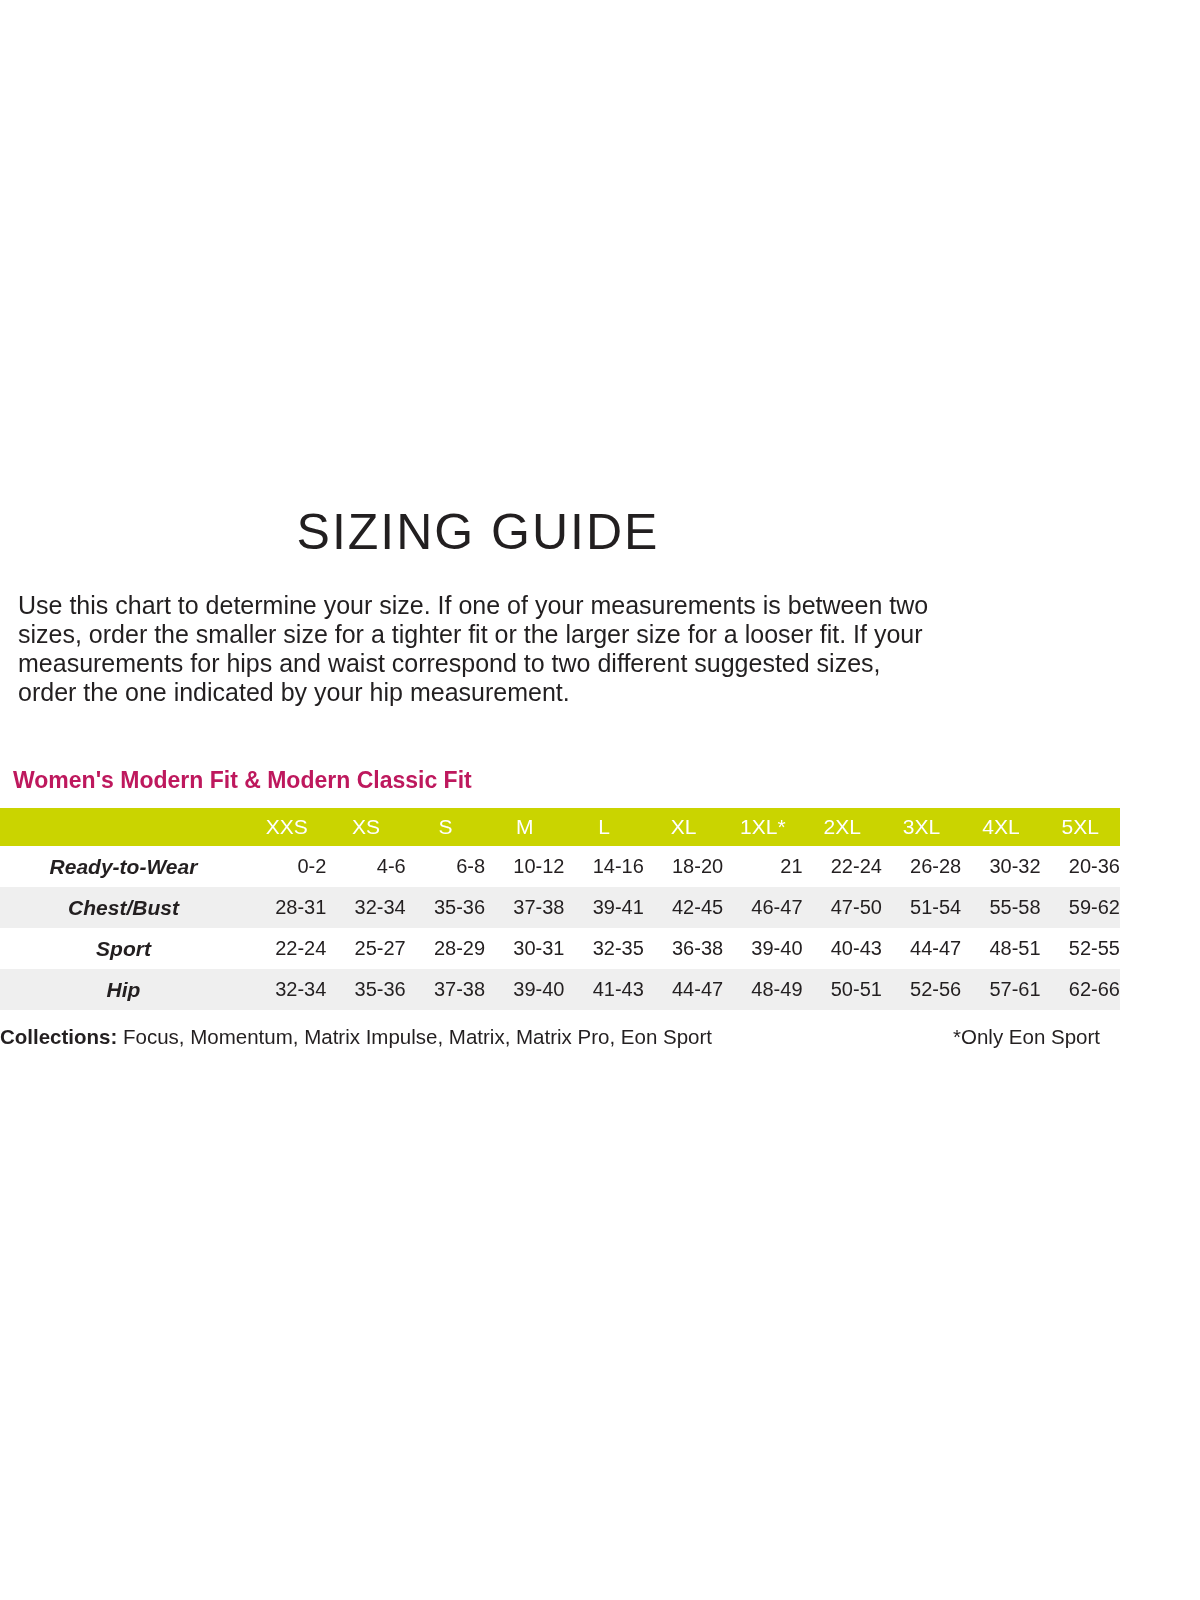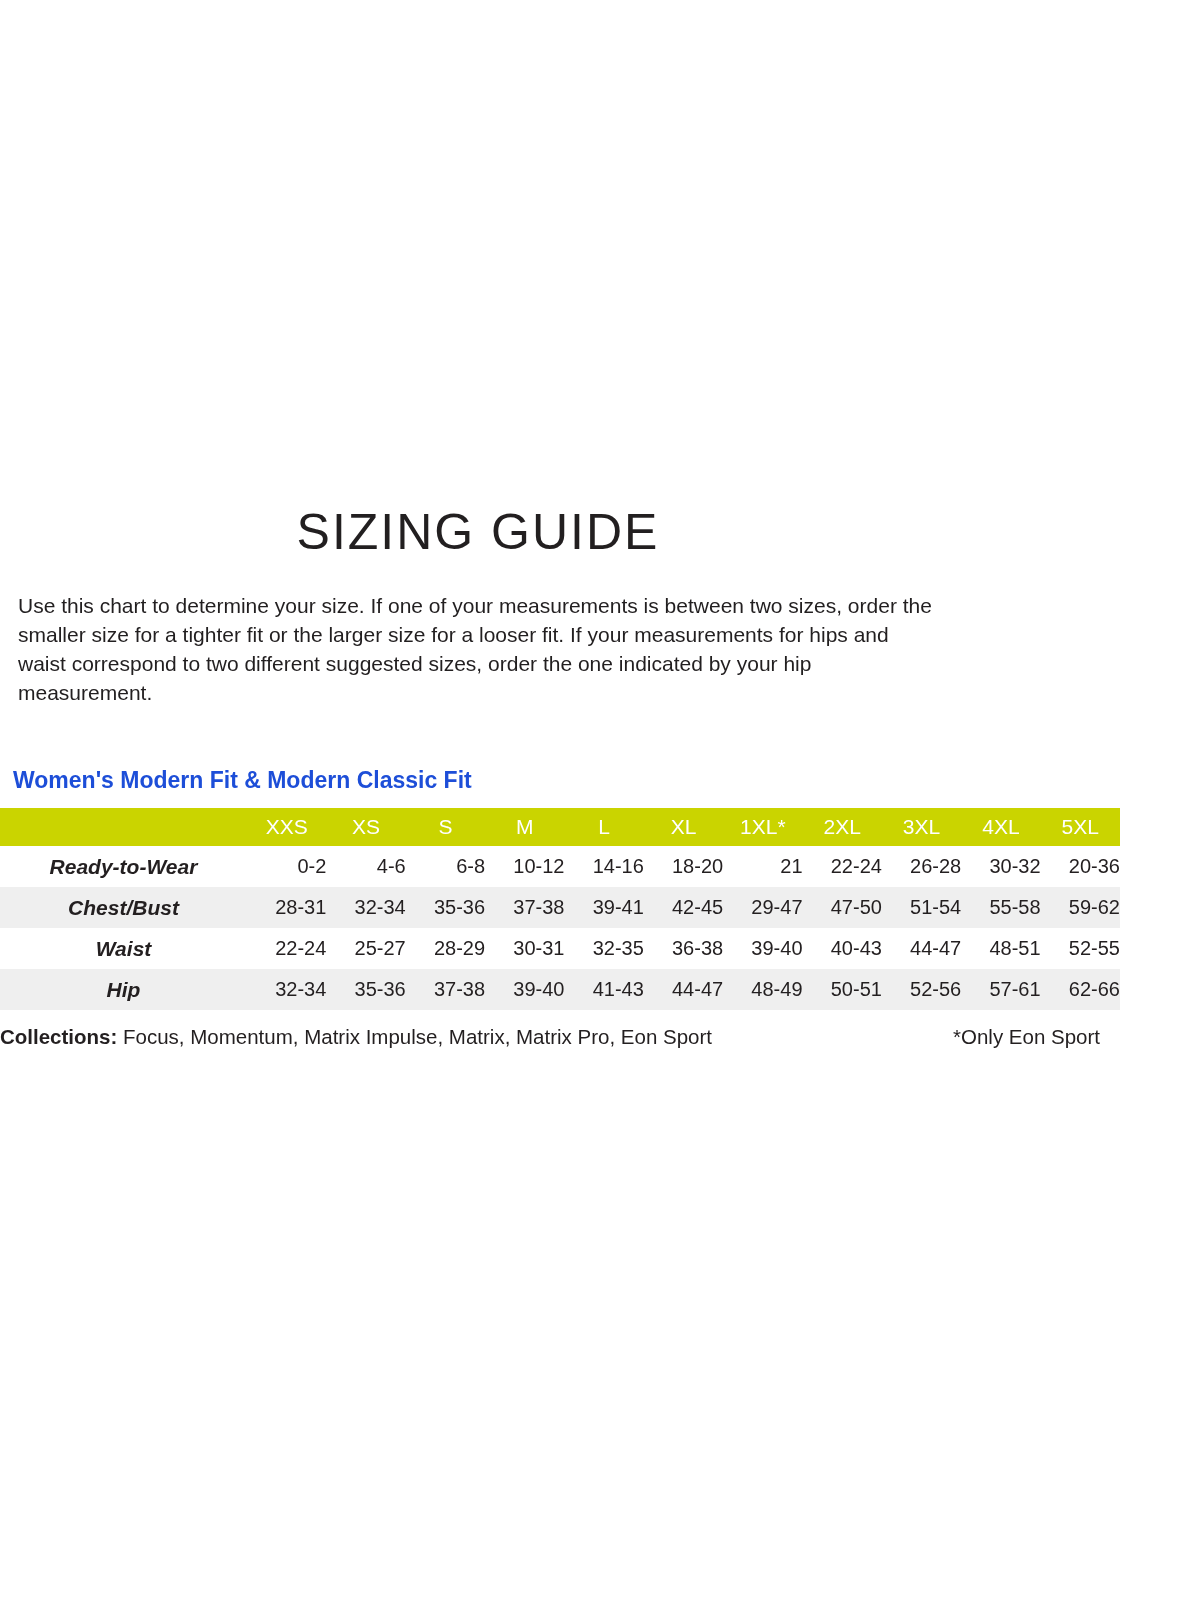--- a/index.html
+++ b/index.html
@@ -29,34 +29,34 @@
     text-align: center;
     font-size: 50px;
     font-weight: 400;
     letter-spacing: 2px;
     line-height: 52px;
     color: #221f20;
   }
   .intro {
     width: 920px;
     margin: 20px auto 0;
-    font-size: 21px;
+    font-size: 25px;
     line-height: 29px;
     text-align: left;
     color: #221f20;
   }
   .content {
     width: 1120px;
     margin: 0 auto;
   }
   .section-heading {
     margin: 60px 0 14px 13px;
     font-size: 23px;
     font-weight: 700;
-    color: #1d4ed8;
+    color: #be185d;
   }
   table.size-table {
     width: 1120px;
     border-collapse: collapse;
     table-layout: fixed;
     font-size: 20px;
   }
   table.size-table thead th {
     background: var(--green);
     color: #ffffff;
@@ -158,28 +158,28 @@
             <td>20-36</td>
           </tr>
           <tr class="shaded">
             <th class="row-label">Chest/Bust</th>
             <td>28-31</td>
             <td>32-34</td>
             <td>35-36</td>
             <td>37-38</td>
             <td>39-41</td>
             <td>42-45</td>
-            <td>29-47</td>
+            <td>46-47</td>
             <td>47-50</td>
             <td>51-54</td>
             <td>55-58</td>
             <td>59-62</td>
           </tr>
           <tr>
-            <th class="row-label">Waist</th>
+            <th class="row-label">Sport</th>
             <td>22-24</td>
             <td>25-27</td>
             <td>28-29</td>
             <td>30-31</td>
             <td>32-35</td>
             <td>36-38</td>
             <td>39-40</td>
             <td>40-43</td>
             <td>44-47</td>
             <td>48-51</td>

